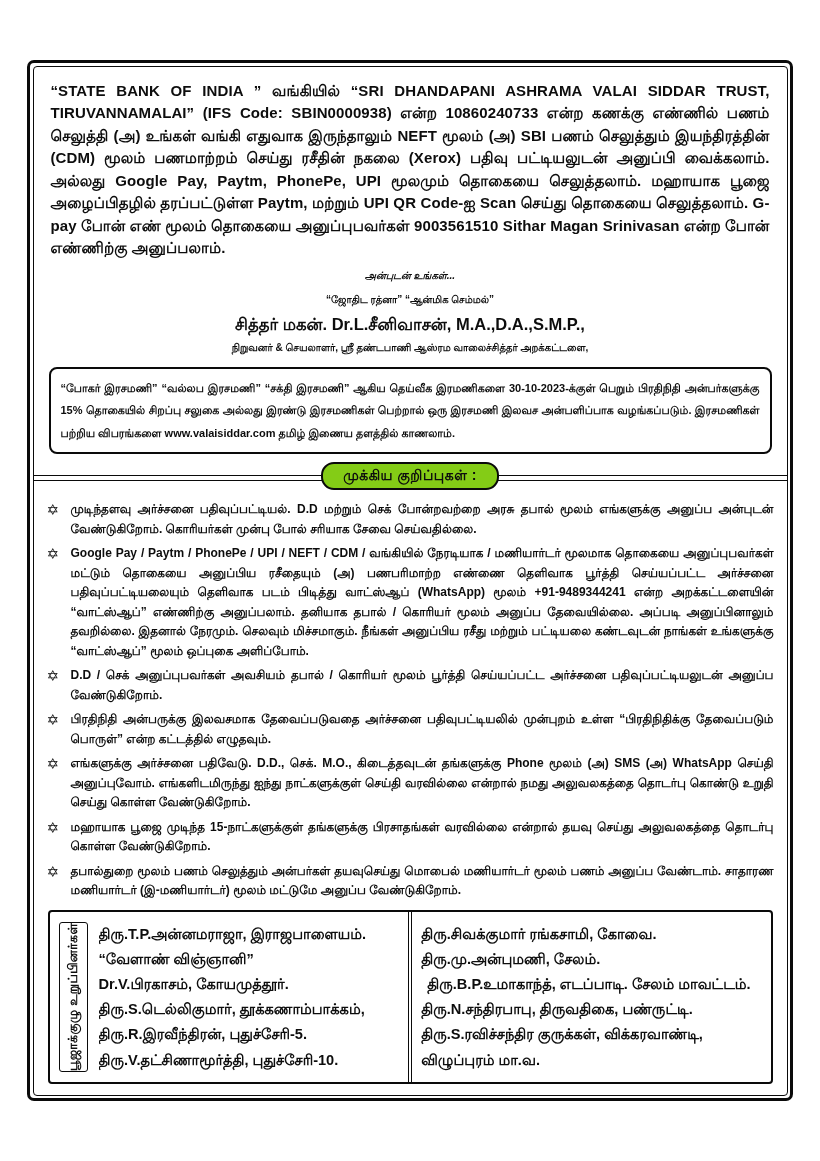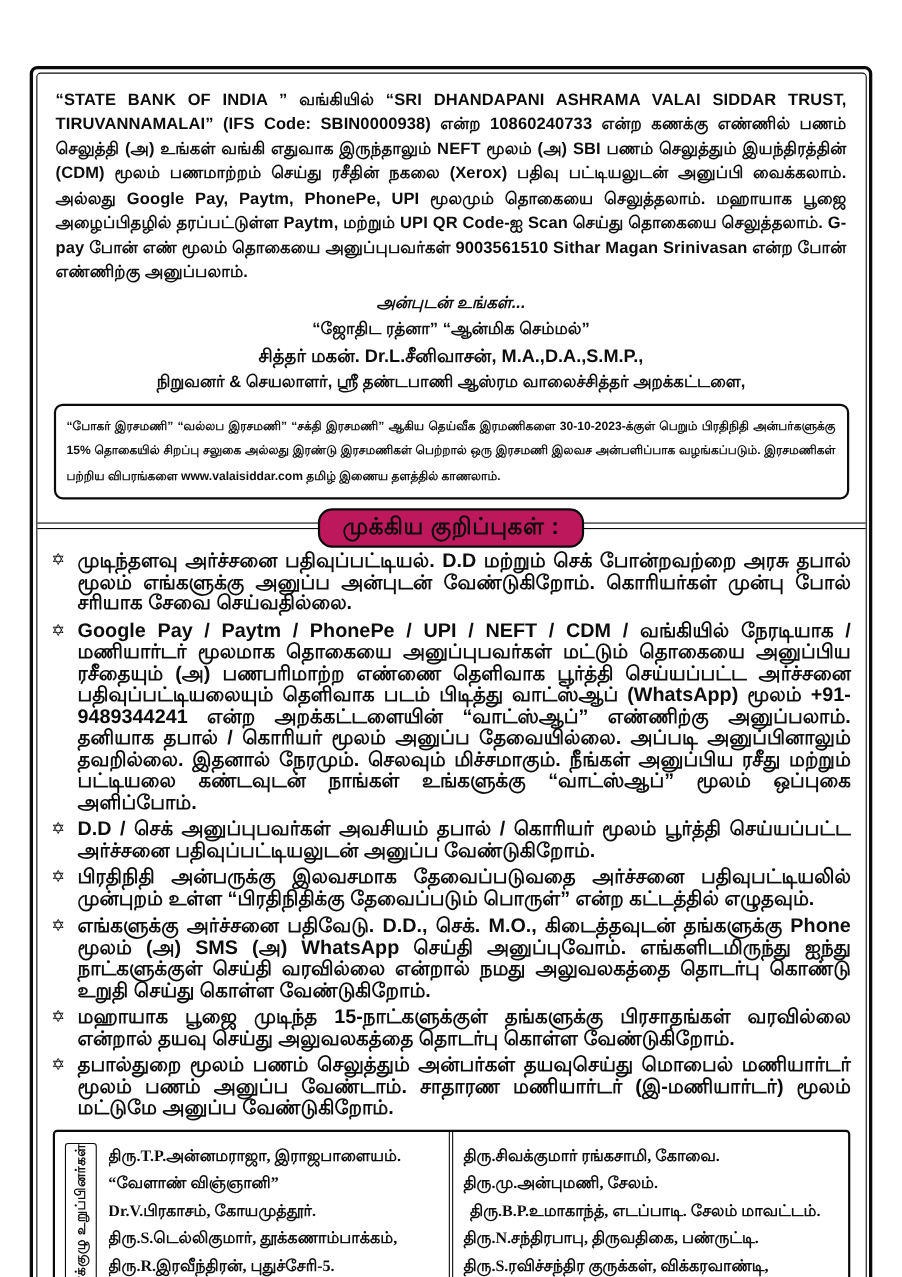--- a/index.html
+++ b/index.html
@@ -17,58 +17,58 @@
 
   
   .seg-n{font-weight:600;}
   .seg-b{font-weight:800;}
   .seg-bi{font-weight:800;font-style:italic;}
 
   .intro{font-size:15px;line-height:22.5px;text-align:justify;margin:4px;letter-spacing:.1px;}
   .thanks{font-size:15px;font-weight:800;font-style:italic;margin:4px 0 1px 30px;}
 
   .sig{line-height:24px;text-align:center;}
-  .sig-line{font-size:15px;}
+  .sig-line{font-size:10px;}
   .sig-line.big{font-size:16.5px;}
 
   .offer{
     border:2.2px solid #0a0a0a;border-radius:8px;margin:7px 2px 0 2px;padding:8px 10px;
     font-size:11px;line-height:22.5px;text-align:justify;
   }
 
   .hdr-wrap{position:relative;height:34px;margin:8px 0 2px 0;}
   .hdr-rule{position:absolute;left:-13px;right:-13px;top:13px;height:4px;
     border-top:1.6px solid #0a0a0a;border-bottom:1.6px solid #0a0a0a;}
   .hdr-label{
-    position:relative;margin:0 auto;width:max-content;background:#be185d;
+    position:relative;margin:0 auto;width:max-content;background:#84cc16;
     border:2.2px solid #0a0a0a;border-radius:13px;padding:3px 20px;
-    font-weight:800;font-size:21px;letter-spacing:.5px;
+    font-weight:800;font-size:14px;letter-spacing:.5px;
   }
 
   .notes{margin-top:4px;}
   .note{display:flex;align-items:flex-start;margin-bottom:5px;}
   .star{flex:0 0 24px;font-size:15px;font-weight:900;line-height:19.5px;text-align:left;}
-  .ntext{margin:0;flex:1;font-size:18px;line-height:19.5px;text-align:justify;}
+  .ntext{margin:0;flex:1;font-size:12px;line-height:19.5px;text-align:justify;}
 
   .members{
     border:2.6px solid #0a0a0a;border-radius:4px;margin:9px 1px 0 1px;
     display:flex;align-items:stretch;padding:8px 9px;
   }
   .mcol{flex:1;display:flex;align-items:stretch;min-width:0;}
   .vdivider{width:2.5px;border-left:1.6px solid #0a0a0a;border-right:1.6px solid #0a0a0a;margin:-8px 9px;}
   .vlabel-box{
     border:1.7px solid #0a0a0a;border-radius:3px;width:27px;margin:2px 11px 2px 0;
     display:flex;align-items:center;justify-content:center;flex:0 0 auto;
   }
   .vlabel{
     writing-mode:vertical-rl;transform:rotate(180deg);
     font-weight:800;font-size:12.5px;white-space:nowrap;letter-spacing:.3px;
   }
   .mlist{flex:1;display:flex;flex-direction:column;justify-content:space-between;padding:2px 0;min-width:0;}
-  .mrow{font-size:14.6px;line-height:18px;padding:3px 0;white-space:nowrap;overflow:hidden;font-family:Liberation Serif, serif;}
+  .mrow{font-size:14.6px;line-height:18px;padding:3px 0;white-space:nowrap;overflow:hidden;}
   .mrow .seg-b{font-weight:800;}
   .mrow.indent{padding-left:6px;}
 </style>
 </head>
 <body>
 
 <div class="sheet">
   <div class="outer">
     <div class="inner">
 

